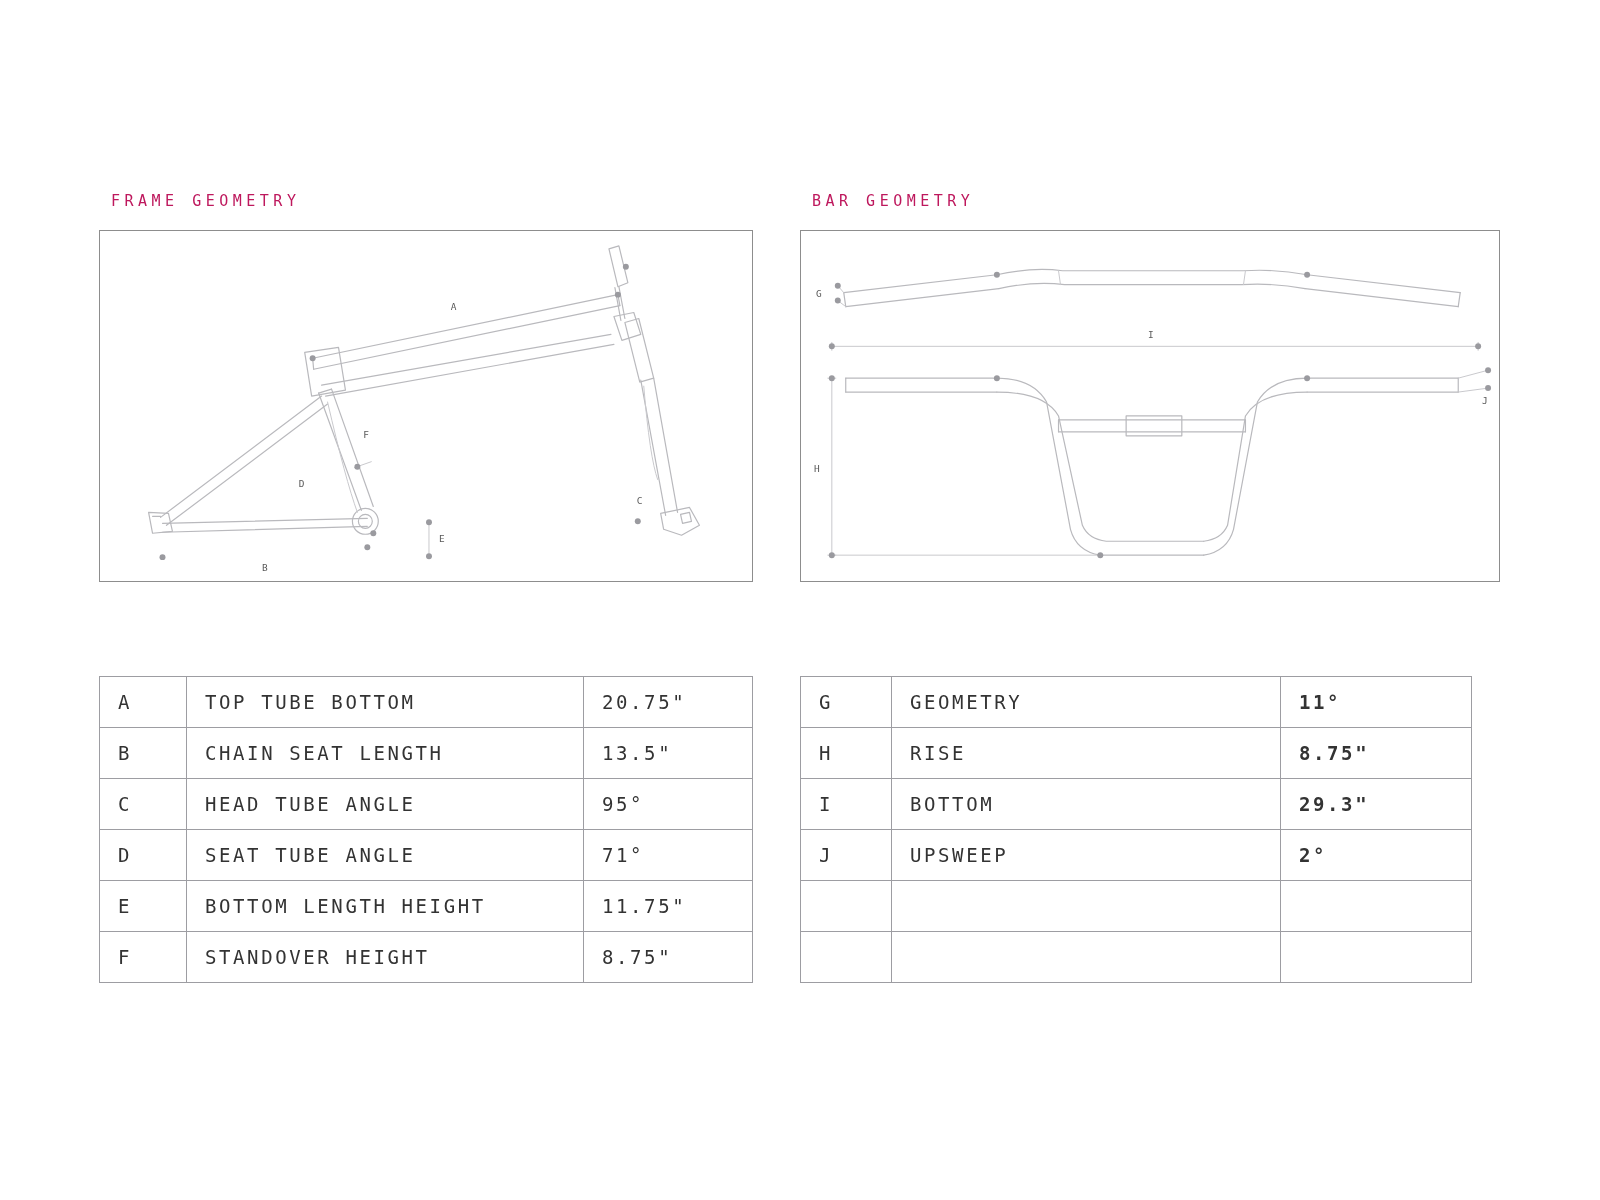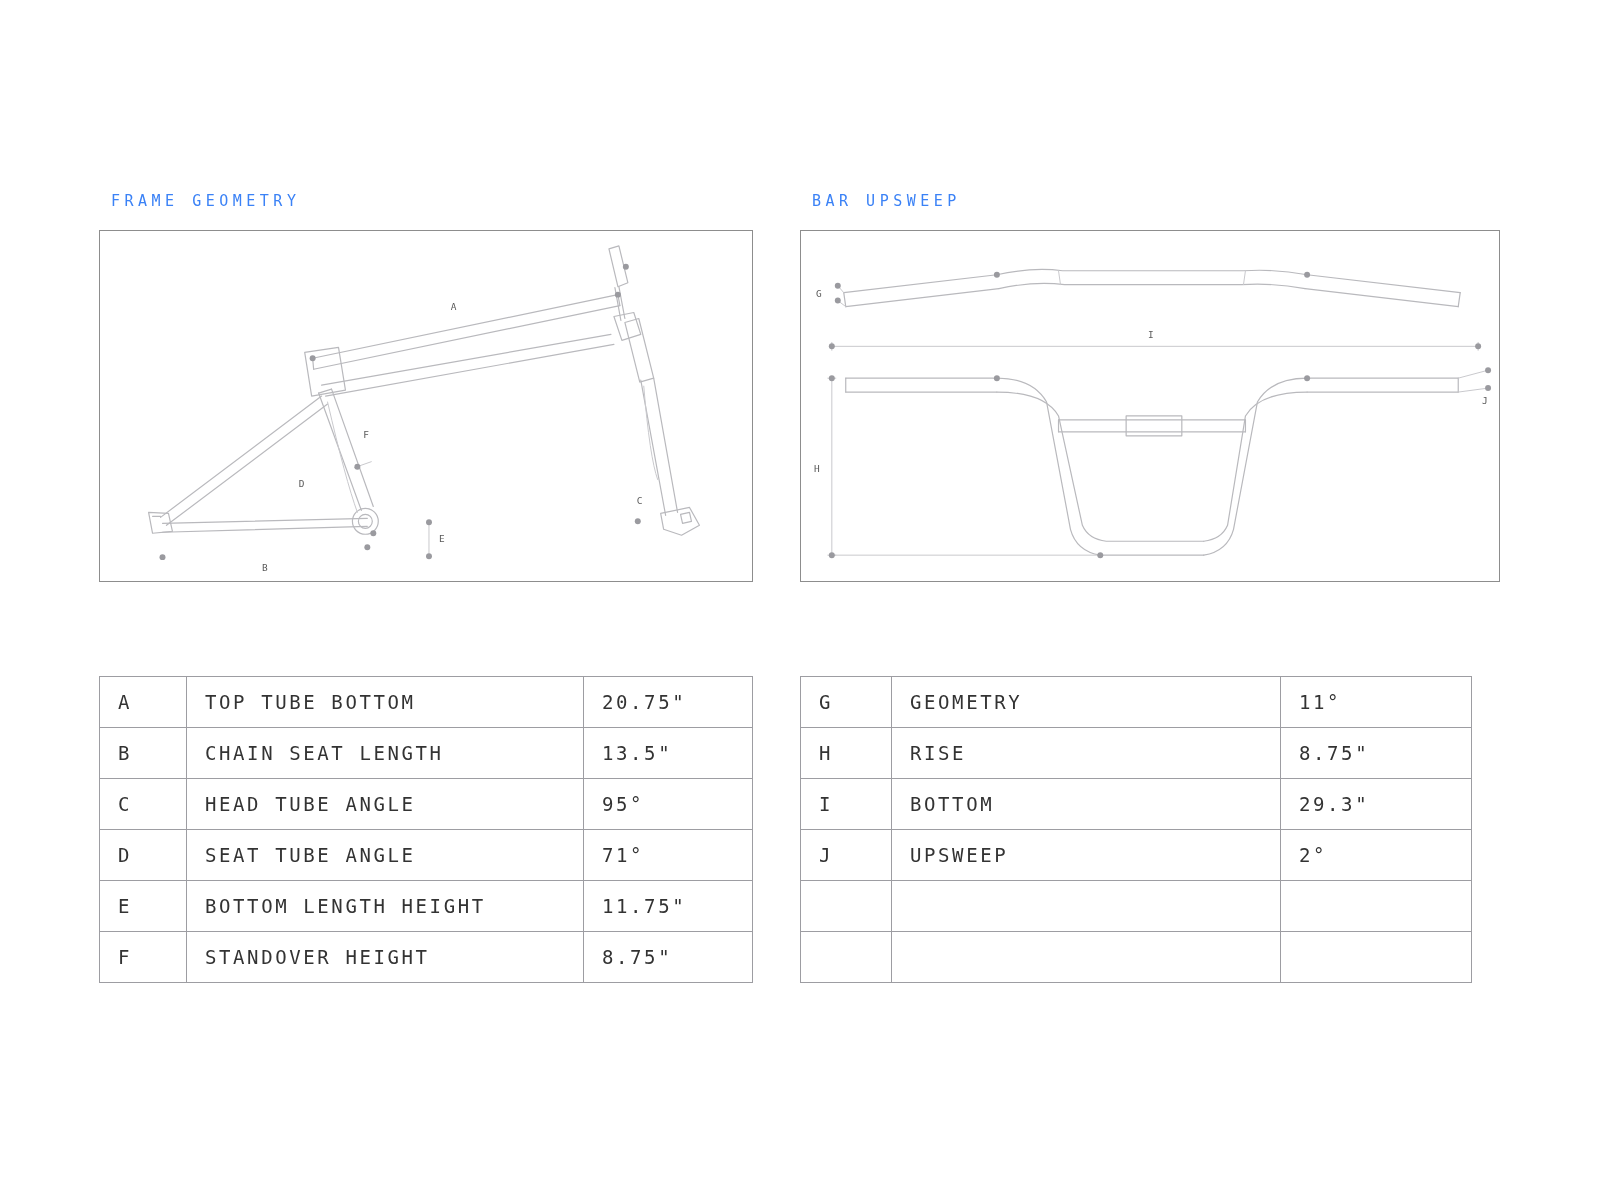--- a/index.html
+++ b/index.html
@@ -21,21 +21,21 @@
     left: 0; top: 0;
     width: 1600px;
     height: 1200px;
   }
 
   
   .section-title {
     position: absolute;
     font-size: 15px;
     letter-spacing: 4.5px;
-    color: #3b82f6;
+    color: #be185d;
     font-weight: 400;
     white-space: nowrap;
   }
   #frame-title { left: 111px; top: 192px; }
   #bar-title   { left: 812px; top: 192px; }
 
   
   .panel {
     position: absolute;
     border: 1px solid #8d8d8d;
@@ -68,21 +68,21 @@
     font-size: 19px;
     letter-spacing: 2.6px;
     color: #333333;
     vertical-align: middle;
     white-space: nowrap;
     overflow: hidden;
   }
   .col-key   { width: 68px; }
   .col-val   { width: 150px; }
   #bar-table .col-key { width: 72px; }
-  #bar-table .col-val { width: 172px; }
+  #bar-table .col-val { width: 172px; font-weight: bold; }
   td.empty { color: transparent; }
 </style>
 </head>
 <body>
 
 <div class="sheet">
 
   <div class="section-title" id="frame-title">FRAME GEOMETRY</div>
 
   <div class="panel" id="frame-panel">
@@ -154,21 +154,21 @@
         <text class="lbl" x="352" y="79">A</text>
         <text class="lbl" x="162" y="342">B</text>
         <text class="lbl" x="539" y="275">C</text>
         <text class="lbl" x="199" y="257">D</text>
         <text class="lbl" x="340" y="313">E</text>
         <text class="lbl" x="264" y="208">F</text>
       </g>
     </svg>
   </div>
 
-  <div class="section-title" id="bar-title">BAR UPSWEEP</div>
+  <div class="section-title" id="bar-title">BAR GEOMETRY</div>
 
   <div class="panel" id="bar-panel">
     <svg viewBox="0 0 700 352" xmlns="http://www.w3.org/2000/svg">
       <g>
 
         <path class="ln" d="M42 62 L196 44"></path>
         <path class="ln" d="M44 76 L198 58"></path>
         <path class="ln" d="M42 62 L44 76"></path>
 
         <path class="ln" d="M196 44 Q232 36 262 40 L444 40 Q476 38 508 44"></path>

